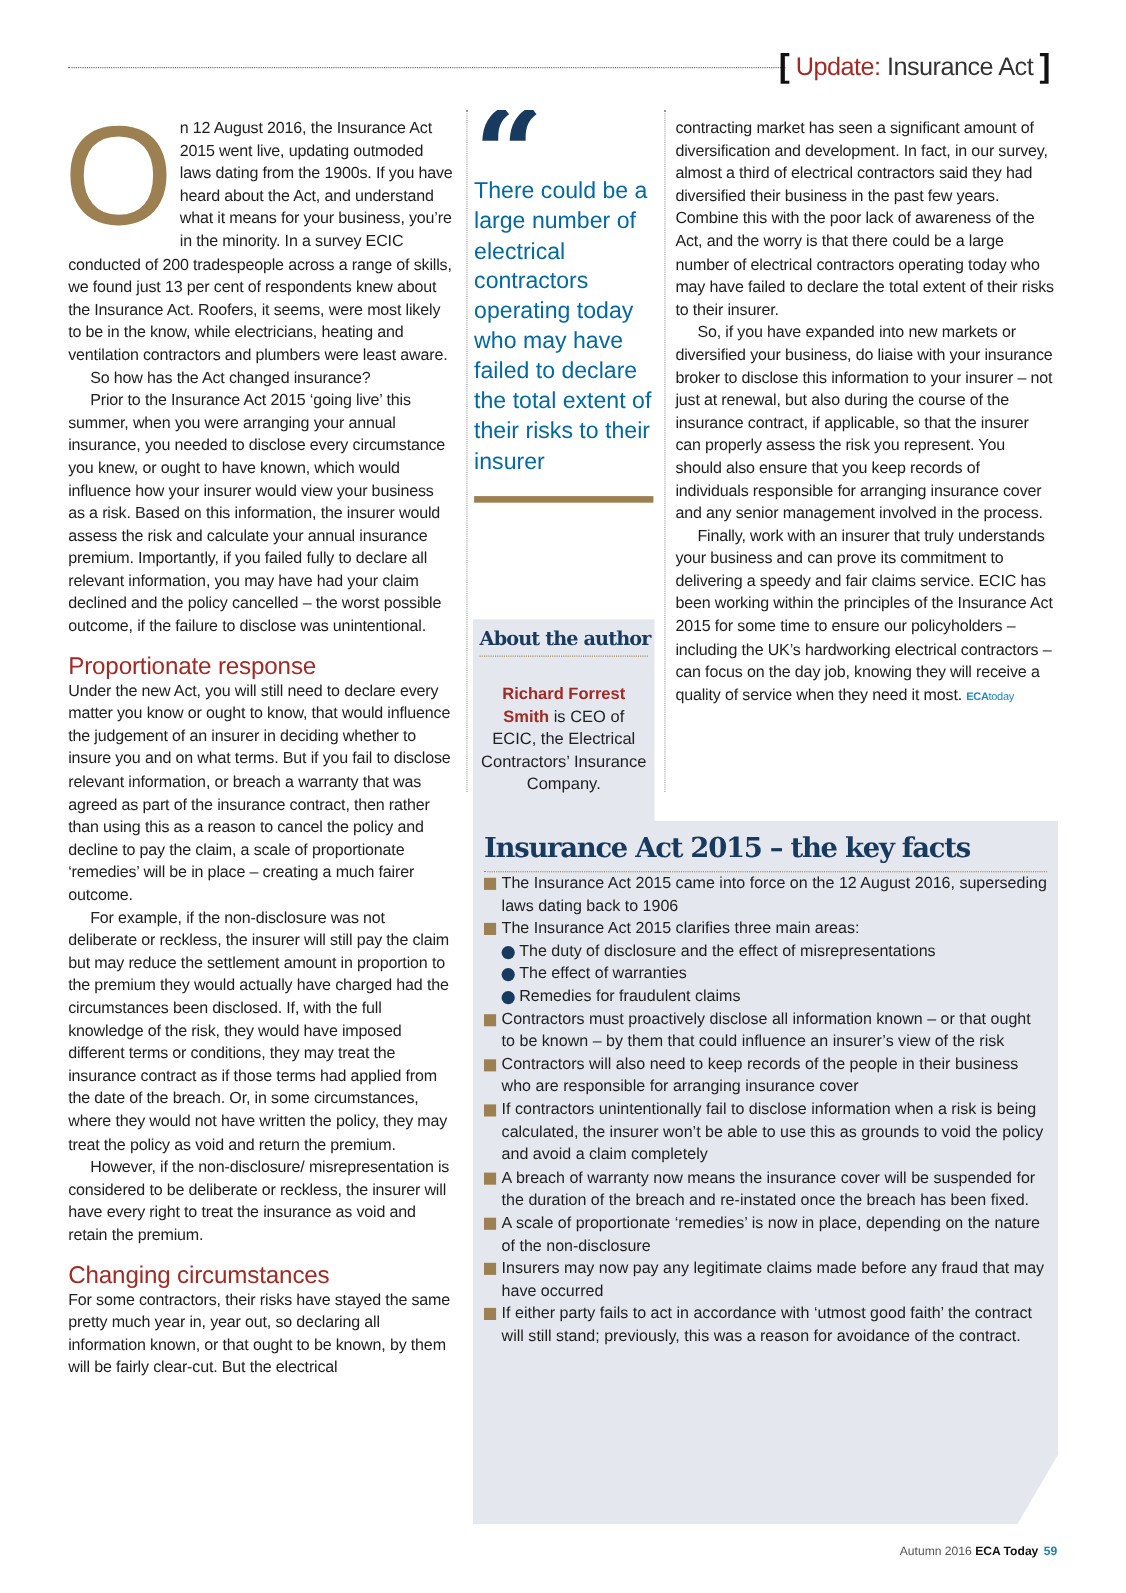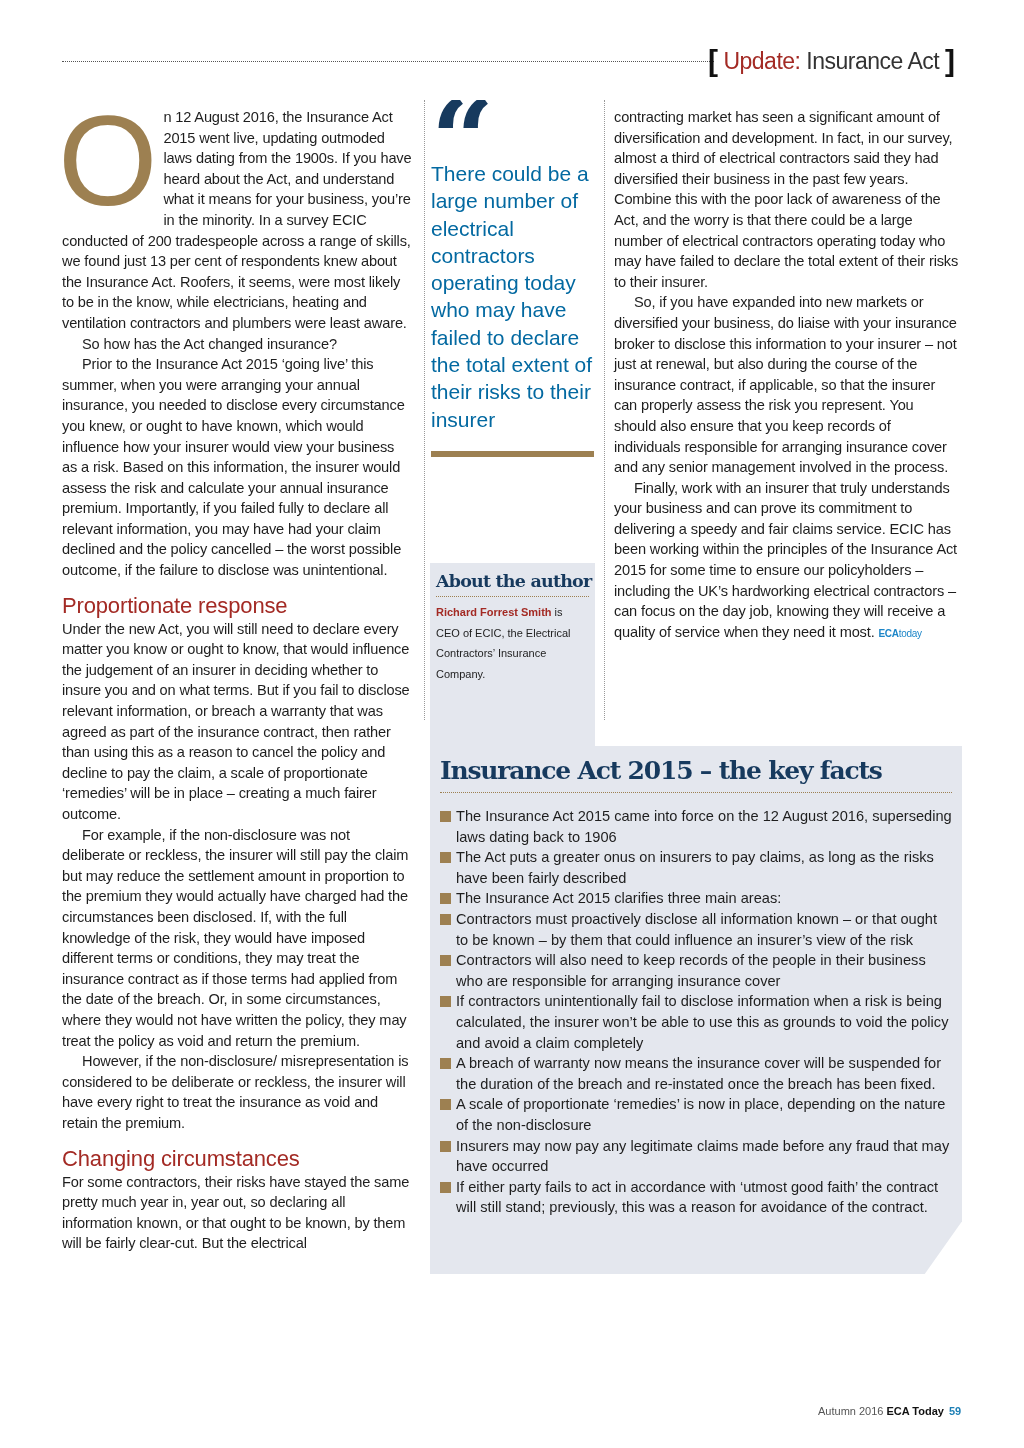--- a/index.html
+++ b/index.html
@@ -26,30 +26,30 @@
   .vd1 { left: 424px; top: 100px; height: 620px; }
   .vd2 { left: 604px; top: 100px; height: 620px; }
 
   .pull { position: absolute; left: 431px; top: 100px; width: 165px; }
   .quote-mark { font-family: "DejaVu Serif", serif; font-size: 110px; line-height: 80px; color: #173a5e; font-weight: bold; height: 58px; overflow: hidden; letter-spacing: -10px; }
   .pull-text { font-size: 21px; line-height: 27.3px; color: #0369a1; margin-top: 2px; }
   .pull-bar { width: 163px; height: 6px; background: #9d8051; margin-top: 18px; }
 
   .author-box { position: absolute; left: 430px; top: 563px; width: 165px; height: 203px; background: #e4e7ee; padding: 8px 6px 0 6px; }
   .author-title { font-family: "DejaVu Serif", serif; font-weight: bold; font-size: 17.5px; color: #173a5e; letter-spacing: -0.8px; padding-bottom: 5px; border-bottom: 1px dotted #9d8051; white-space: nowrap; }
-  .author-text { font-size: 11px; line-height: 20.6px; margin-top: 5px; color: #1e1e1e; }
+  .author-text { font-size: 15px; line-height: 20.6px; margin-top: 24px; color: #1e1e1e; text-align: center; }
   .author-name { color: #a32a24; font-weight: bold; }
 
   .eca-logo { font-size: 10px; color: #1d86c8; letter-spacing: -0.3px; }
   .eca-logo b { font-weight: bold; }
 
-  .facts { position: absolute; left: 430px; top: 746px; width: 532px; height: 528px; background: #e4e7ee;
+  .facts { position: absolute; left: 430px; top: 746px; width: 532px; height: 640px; background: #e4e7ee;
            clip-path: polygon(0 0, 100% 0, 100% 90%, 93% 100%, 0 100%); padding: 10px 10px 12px 10px; }
   .facts-title { font-family: "DejaVu Serif", serif; font-weight: bold; font-size: 25px; color: #173a5e; letter-spacing: -1.2px; padding-bottom: 7px; border-bottom: 1px dotted #9d8051; }
-  .facts-list { list-style: none; margin-top: 13px; font-size: 14.6px; line-height: 20.6px; color: #1e1e1e; }
+  .facts-list { list-style: none; font-size: 14.6px; line-height: 20.6px; color: #1e1e1e; }
   .facts-list li { position: relative; padding-left: 16px; }
   .facts-list li .sq { position: absolute; left: 0; top: 5px; width: 11px; height: 11px; background: #9d8051; }
   .sublist { list-style: none; }
   .sublist li { padding-left: 16px; position: relative; }
   .sublist li .dot { position: absolute; left: 0; top: 5px; width: 12px; height: 12px; border-radius: 50%; background: #173a5e; }
 
   .footer { position: absolute; left: 818px; top: 1405px; font-size: 11px; color: #555; white-space: nowrap; }
   .footer .mag { color: #111; font-weight: bold; }
   .footer .pg { color: #1d7fb5; font-weight: bold; margin-left: 5px; }
 </style>
@@ -93,22 +93,26 @@
 <div class="col col3">
   <p>contracting market has seen a significant amount of diversification and development. In fact, in our survey, almost a third of electrical contractors said they had diversified their business in the past few years. Combine this with the poor lack of awareness of the Act, and the worry is that there could be a large number of electrical contractors operating today who may have failed to declare the total extent of their risks to their insurer.</p>
   <p class="ind">So, if you have expanded into new markets or diversified your business, do liaise with your insurance broker to disclose this information to your insurer – not just at renewal, but also during the course of the insurance contract, if applicable, so that the insurer can properly assess the risk you represent. You should also ensure that you keep records of individuals responsible for arranging insurance cover and any senior management involved in the process.</p>
   <p class="ind"><span>Finally, work with an insurer that truly understands your business and can prove its commitment to delivering a speedy and fair claims service. ECIC has been working within the principles of the Insurance Act 2015 for some time to ensure our policyholders – including the UK’s hardworking electrical contractors – can focus on the day job, knowing they will receive a quality of service when they need it most. </span><span class="eca-logo"><b>ECA</b><span>today</span></span></p>
 </div>
 
 <div class="facts">
   <div class="facts-title">Insurance Act 2015 – the key facts</div>
   <ul class="facts-list">
     <li><span class="sq"></span><span>The Insurance Act 2015 came into force on the 12 August 2016, superseding laws dating back to 1906</span></li>
-    <li><span class="sq"></span><span>The Act puts a greater onus on insurers to pay claims, as long as the risks have been fairly described</span></li>
     <li><span class="sq"></span><span>The Insurance Act 2015 clarifies three main areas:</span>
+      <ul class="sublist">
+        <li><span class="dot"></span><span>The duty of disclosure and the effect of misrepresentations</span></li>
+        <li><span class="dot"></span><span>The effect of warranties</span></li>
+        <li><span class="dot"></span><span>Remedies for fraudulent claims</span></li>
+      </ul>
     </li>
     <li><span class="sq"></span><span>Contractors must proactively disclose all information known – or that ought to be known – by them that could influence an insurer’s view of the risk</span></li>
     <li><span class="sq"></span><span>Contractors will also need to keep records of the people in their business who are responsible for arranging insurance cover</span></li>
     <li><span class="sq"></span><span>If contractors unintentionally fail to disclose information when a risk is being calculated, the insurer won’t be able to use this as grounds to void the policy and avoid a claim completely</span></li>
     <li><span class="sq"></span><span>A breach of warranty now means the insurance cover will be suspended for the duration of the breach and re-instated once the breach has been fixed.</span></li>
     <li><span class="sq"></span><span>A scale of proportionate ‘remedies’ is now in place, depending on the nature of the non-disclosure</span></li>
     <li><span class="sq"></span><span>Insurers may now pay any legitimate claims made before any fraud that may have occurred</span></li>
     <li><span class="sq"></span><span>If either party fails to act in accordance with ‘utmost good faith’ the contract will still stand; previously, this was a reason for avoidance of the contract.</span></li>
   </ul>
 </div>

